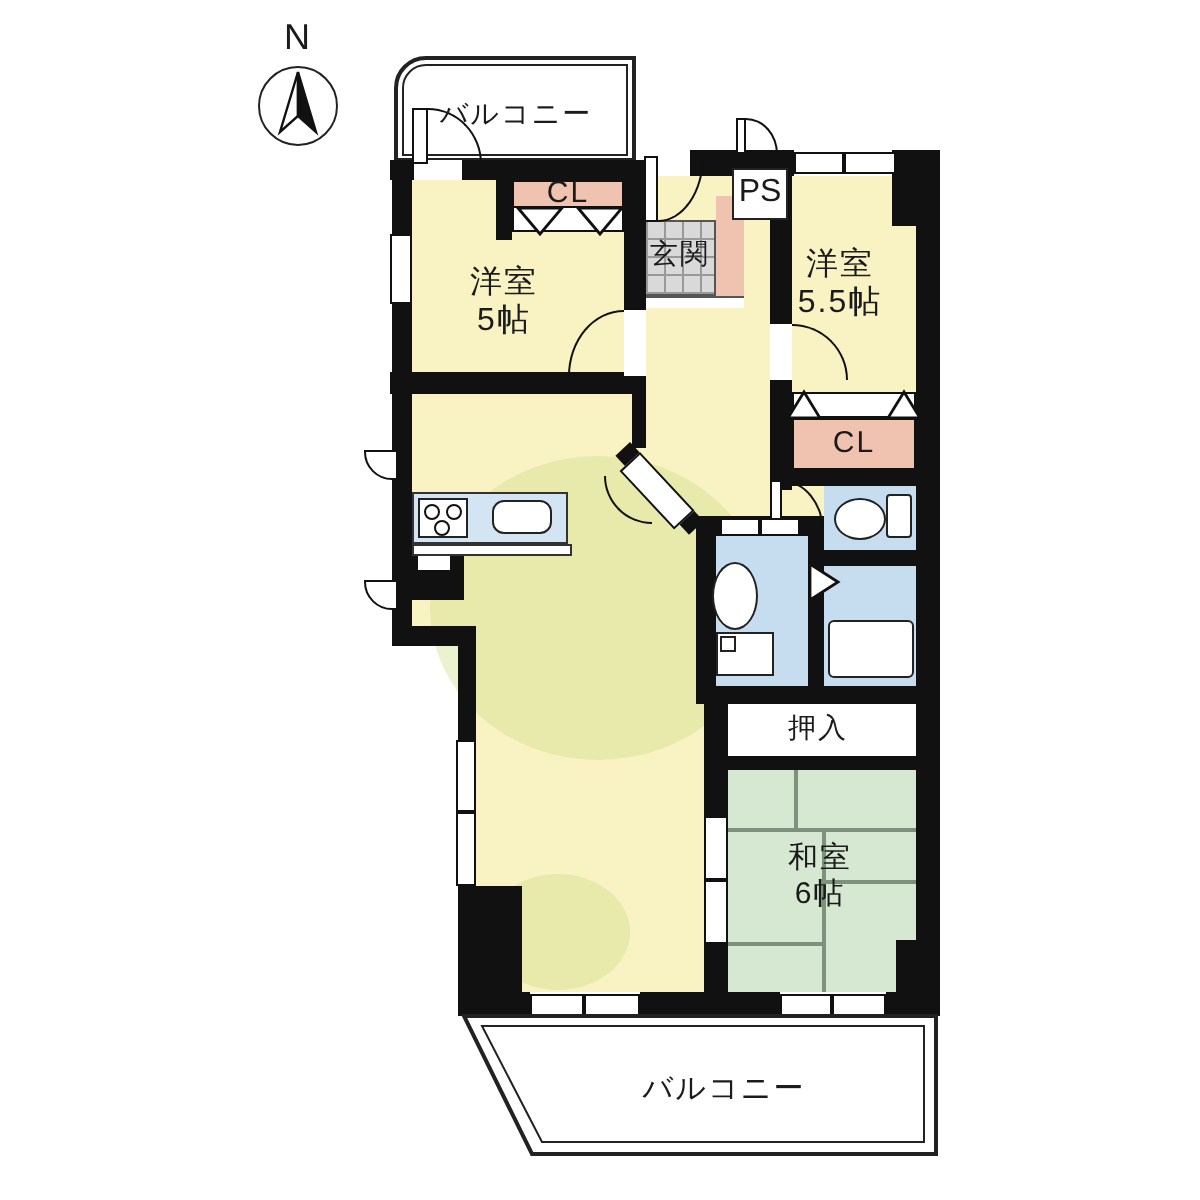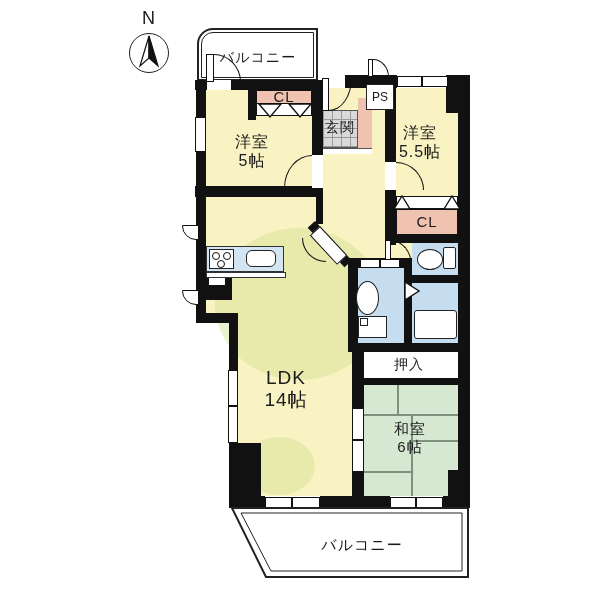--- a/index.html
+++ b/index.html
@@ -178,33 +178,29 @@
     <polygon points="444,209 452,196 460,209" fill="#fff" stroke="#111" stroke-width="1.4"></polygon>
 
     <polygon points="405,282 419,291 405,300" fill="#fff" stroke="#111" stroke-width="1.4"></polygon>
   </svg>
 
   <div class="lbl" style="left:149px;top:19px;font-size:18px">N</div>
   <div class="lbl" style="left:258px;top:57px;font-size:14px">バルコニー</div>
   <div class="lbl" style="left:362px;top:545px;font-size:15px">バルコニー</div>
   <div class="lbl" style="left:284px;top:97px;font-size:15px">CL</div>
   <div class="lbl" style="left:427px;top:222px;font-size:15px">CL</div>
-  <div class="lbl" style="left:380px;top:97px;font-size:12px;letter-spacing:0">PS</div>
+  <div class="lbl" style="left:380px;top:97px;font-size:16px;letter-spacing:0">PS</div>
   <div class="lbl" style="left:340px;top:127px;font-size:14px">玄関</div>
   <div class="lbl" style="left:252px;top:152px;font-size:16px">
     <span>洋室</span>
     <span>5帖</span>
   </div>
   <div class="lbl" style="left:420px;top:143px;font-size:16px">
     <span>洋室</span>
     <span>5.5帖</span>
   </div>
-  <div class="lbl" style="left:286px;top:389px;font-size:19px">
-    <span>LDK</span>
-    <span>14帖</span>
-  </div>
   <div class="lbl" style="left:410px;top:438px;font-size:15px">
     <span>和室</span>
     <span>6帖</span>
   </div>
   <div class="lbl" style="left:409px;top:364px;font-size:14px">押入</div>
 
 </div>
 
 </body></html>

